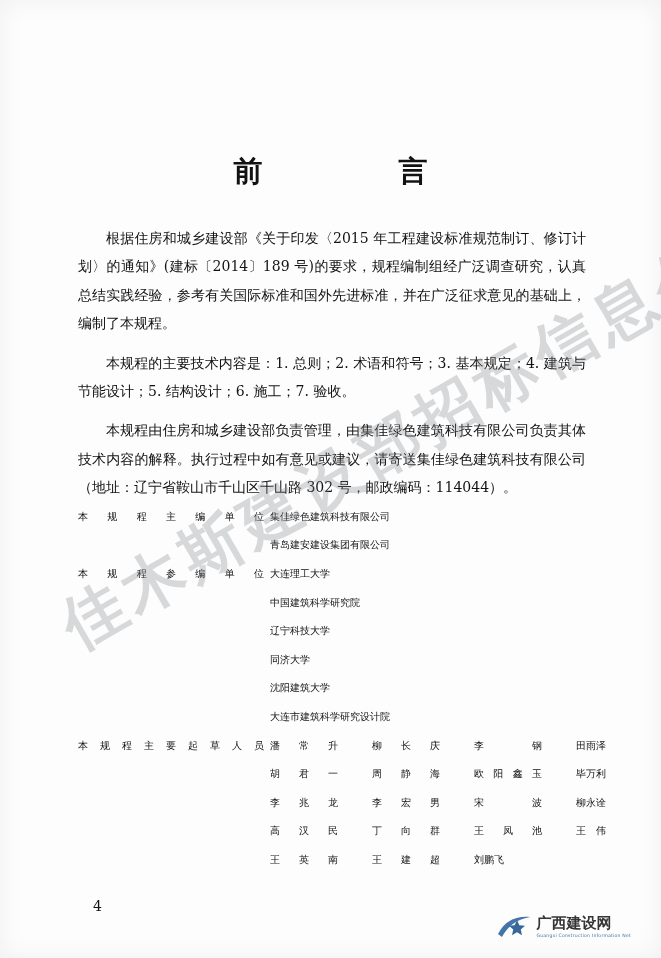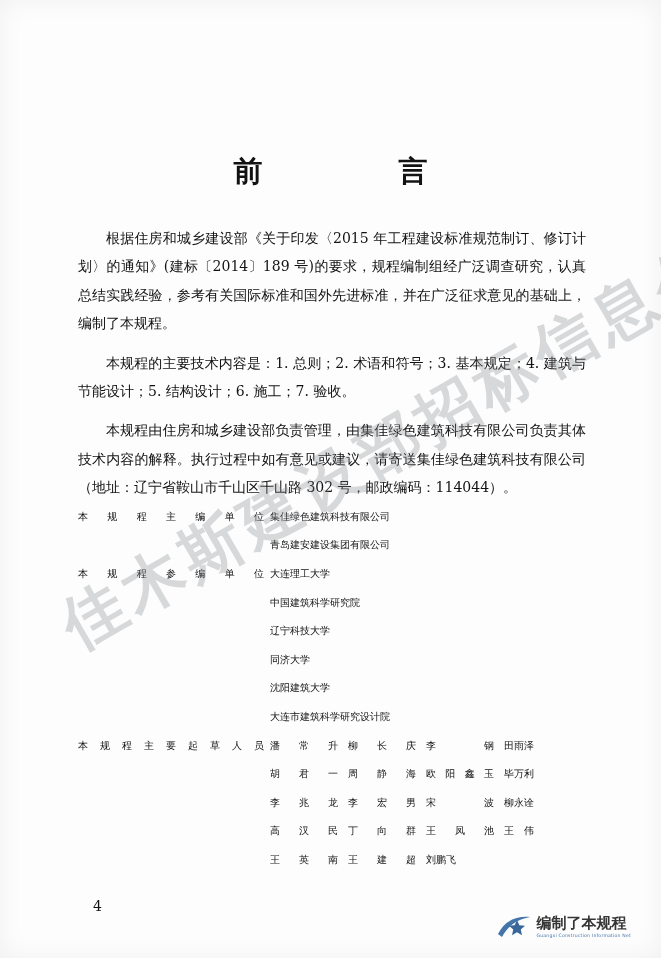--- a/index.html
+++ b/index.html
@@ -99,20 +99,21 @@
   .block .vals {
     flex: 1 1 auto;
   }
   .block .vals .row {
     white-space: nowrap;
   }
   
   .namerow {
     display: flex;
     white-space: nowrap;
+    gap: 24px;
   }
   .namerow .cell {
     width: 78px;
     flex: 0 0 78px;
     text-align: justify;
     text-align-last: justify;
     padding-right: 10px;
     box-sizing: border-box;
   }
   .namerow .cell.last { text-align-last: left; }
@@ -238,18 +239,18 @@
   <div class="pagenum">4</div>
 
   <div class="logo">
     <div class="mark">
       <svg width="34" height="26" viewBox="0 0 34 26" xmlns="http://www.w3.org/2000/svg">
         <path d="M1 20 C 8 6, 20 2, 33 3 C 22 5, 11 11, 5 23 Z" fill="#3a6ea5"></path>
         <path d="M20 6 l2.4 5.2 5.6 .6 -4.2 3.8 1.2 5.6 -5-2.9 -5 2.9 1.2-5.6 -4.2-3.8 5.6-.6 Z" fill="#2f6095"></path>
       </svg>
     </div>
     <div class="logo-txt">
-      <span class="logo-cn">编制了本规程</span>
+      <span class="logo-cn">广西建设网</span>
       <span class="logo-en">Guangxi Construction Information Net</span>
     </div>
   </div>
 
 </div>
 
 </body></html>

